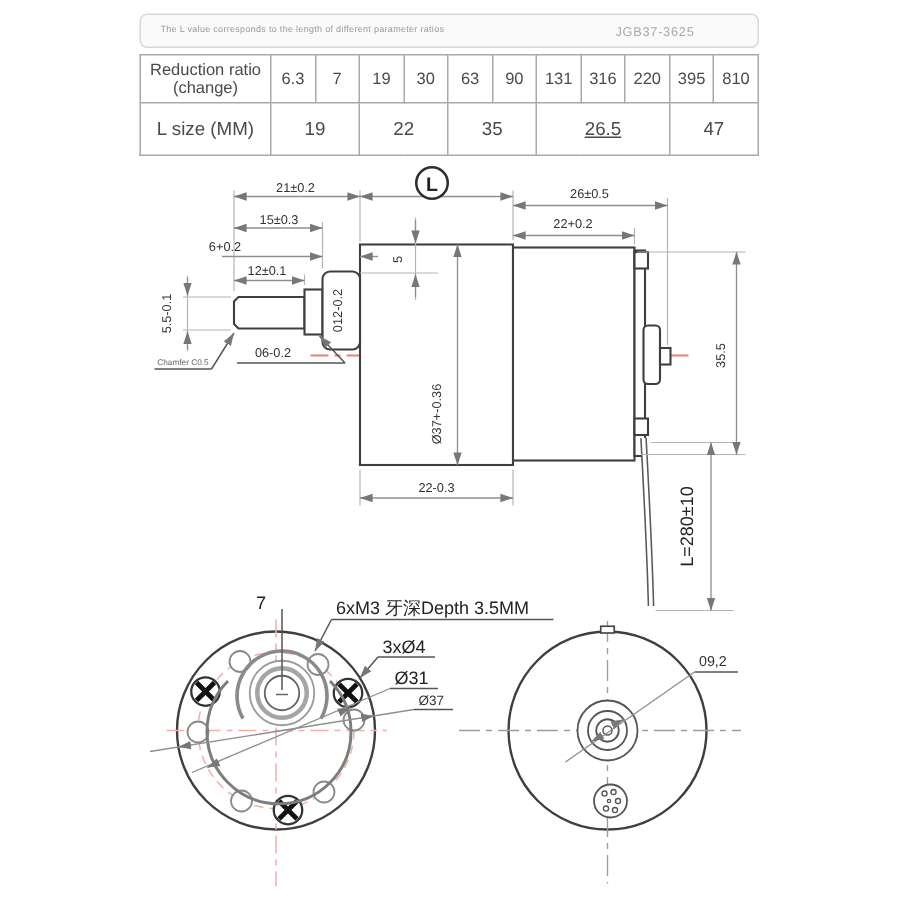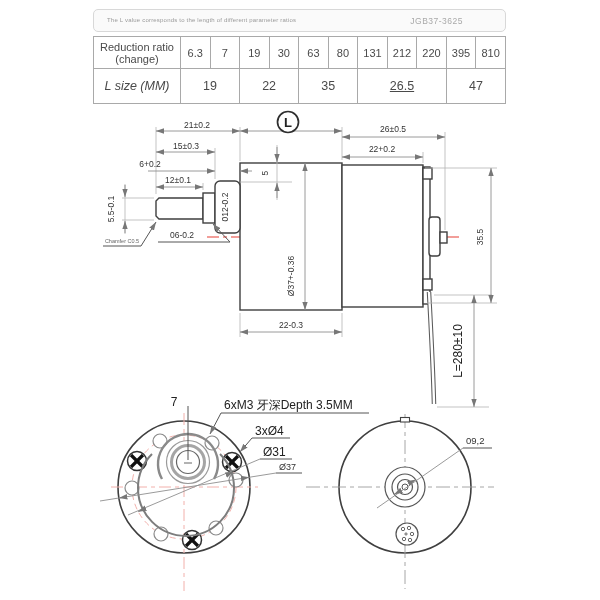--- a/index.html
+++ b/index.html
@@ -11,21 +11,21 @@
   .hdr-note{position:absolute;left:13px;top:7px;font-size:6px;color:#9a9a9a;letter-spacing:.2px;}
   .hdr-model{position:absolute;right:42px;top:6px;font-size:8.5px;color:#a9a9a9;letter-spacing:.5px;}
   
   table.spec{position:absolute;left:93px;top:36px;width:413px;border-collapse:collapse;
              table-layout:fixed;background:#fff;}
   table.spec td{border:1px solid #a9a9a9;text-align:center;vertical-align:middle;
                 color:#4a4a4a;font-size:11px;padding:0;}
   table.spec tr.r1 td{height:31px;}
   table.spec tr.r2 td{height:34px;font-size:12.5px;}
   td.lab1{font-size:5.8px;color:#8d8d8d;text-align:left;padding-left:5px;}
-  td.lab2{font-size:11px;color:#555;text-align:left;padding-left:7px;font-style:italic;}
+  td.lab2{font-size:11px;color:#555;text-align:left;padding-left:7px;}
   td.small-val{font-size:8px;color:#9a9a9a;text-decoration:underline;}
   
   svg.draw{position:absolute;left:0;top:0;}
   .ol{stroke:#3f3f3f;stroke-width:1.4;fill:#fff;}
   .thin{stroke:#8f8f8f;stroke-width:.9;fill:none;}
   .ext{stroke:#b4b4b4;stroke-width:.8;fill:none;}
   .ldr{stroke:#555;stroke-width:1;fill:none;}
   .dimtxt{font-size:8.5px;fill:#333;}
   .lbltxt{font-size:12px;fill:#222;}
 </style>
@@ -55,23 +55,23 @@
         <col>
       </colgroup>
     <tbody>
         <tr class="r1">
       <td class="lab1">Reduction ratio (change)</td>
       <td>6.3</td>
       <td>7</td>
       <td>19</td>
       <td>30</td>
       <td>63</td>
-      <td>80</td>
+      <td>90</td>
       <td>131</td>
-      <td>212</td>
+      <td>316</td>
       <td>220</td>
       <td>395</td>
       <td>810</td>
     </tr>
     <tr class="r2">
       <td class="lab2">L size (MM)</td>
       <td colspan="2">19</td>
       <td colspan="2">22</td>
       <td colspan="2">35</td>
       <td colspan="3" class="small-val">26.5</td>

